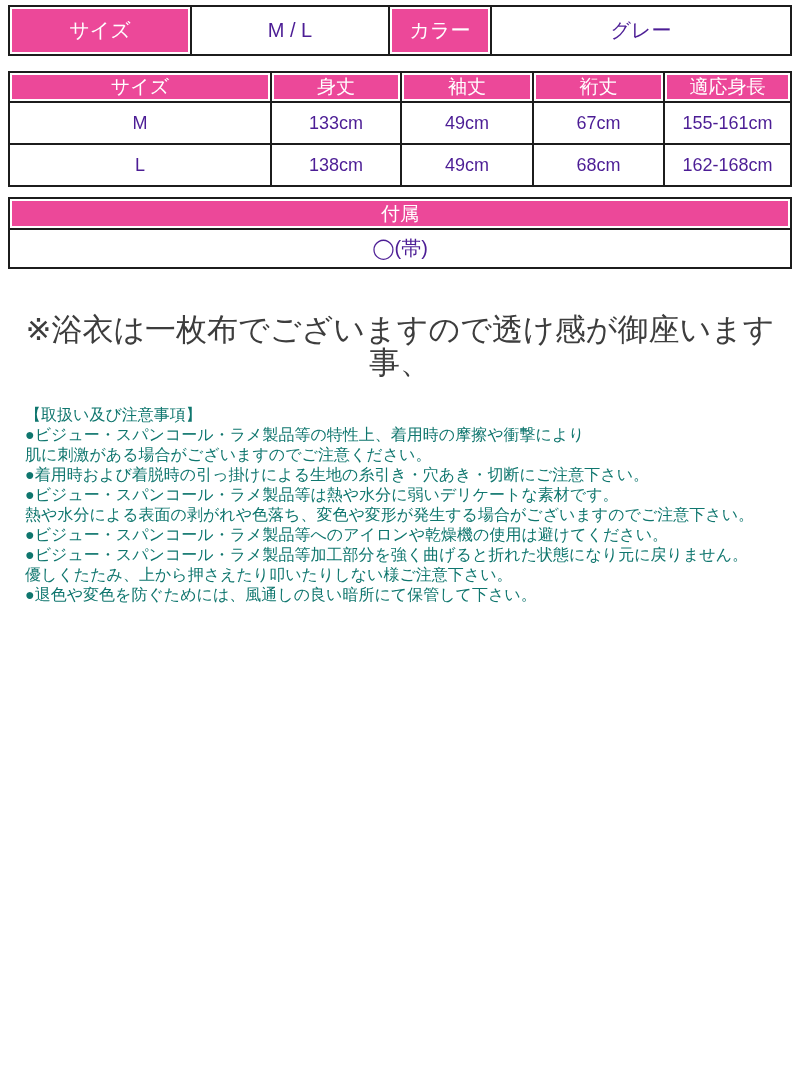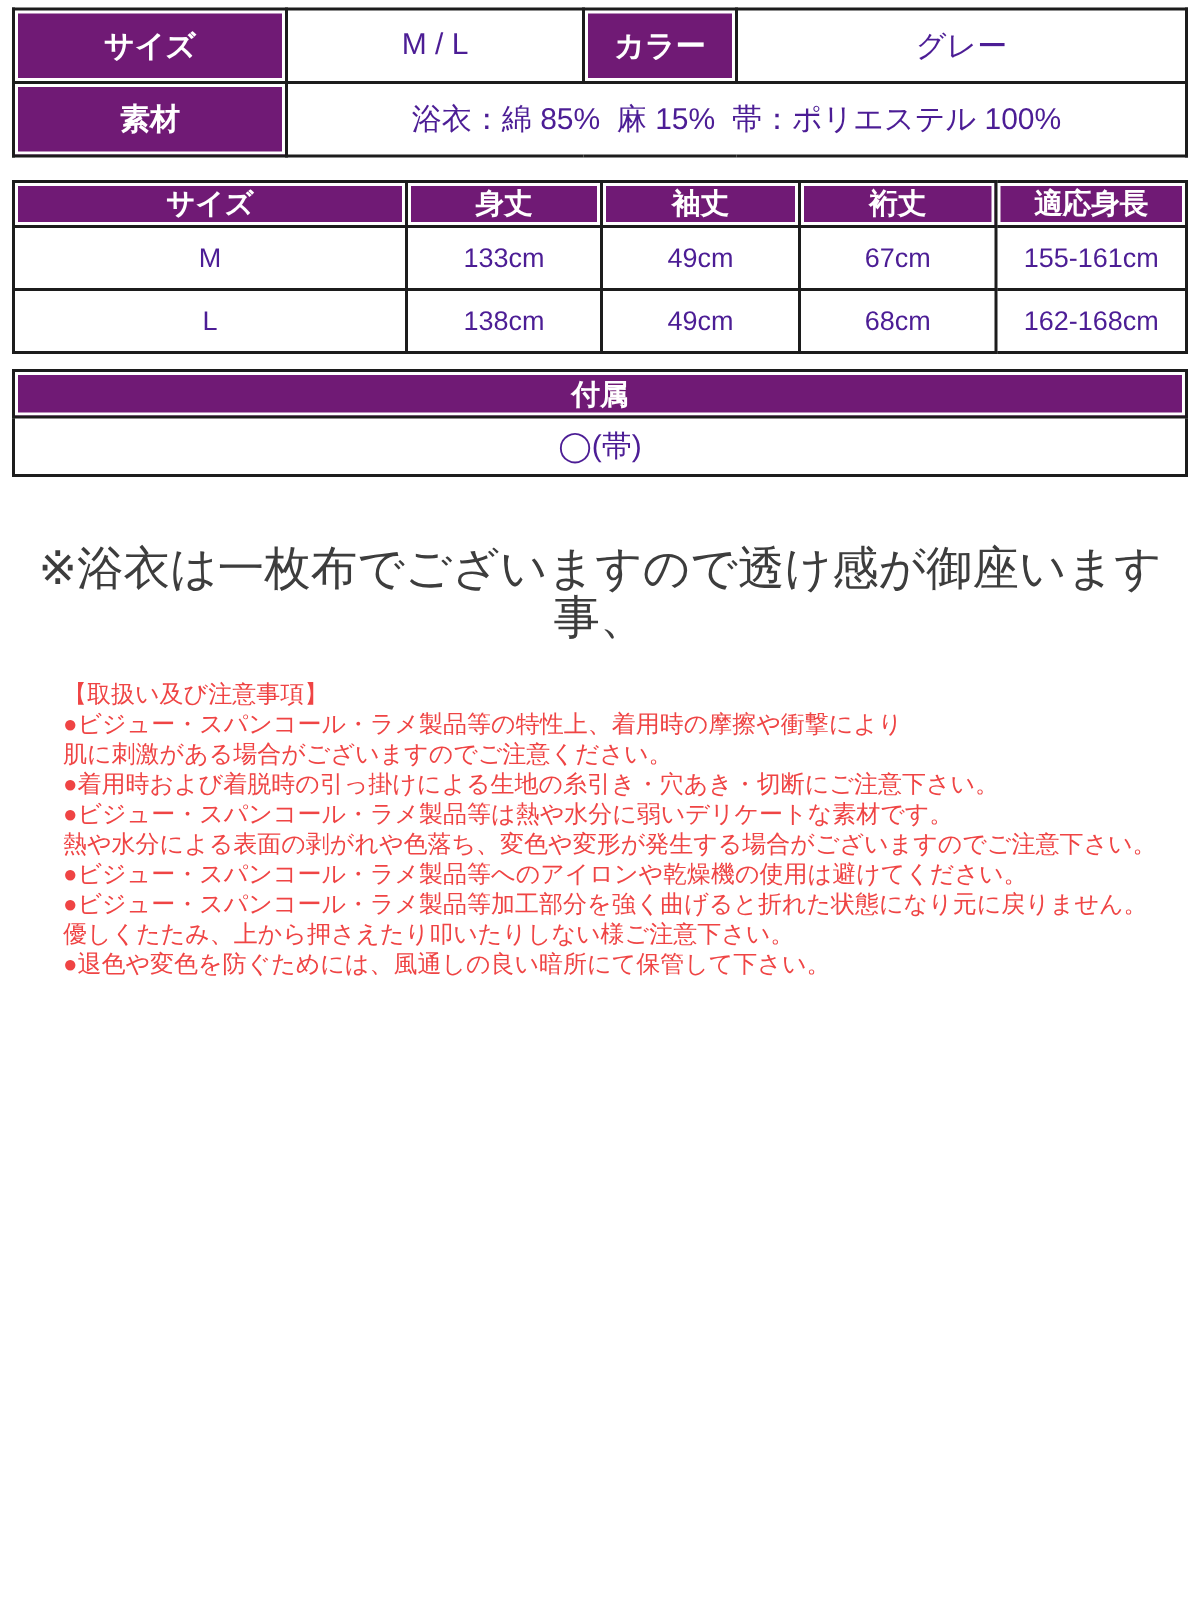--- a/index.html
+++ b/index.html
@@ -22,24 +22,23 @@
   td, th {
     border: 2px solid #1c1c1c;
     text-align: center;
     vertical-align: middle;
     color: #4c1d95;
     font-weight: normal;
     overflow: hidden;
   }
   
   .hd {
-    background: #701a75;
+    background: #ec4899;
     color: #ffffff;
     box-shadow: inset 0 0 0 2px #ffffff;
-    font-weight: bold;
   }
   
   .spec-table td { height: 49px; font-size: 20px; }
   .spec-table .pre { white-space: pre; }
   
   .meas-table { margin-top: 15px; }
   .meas-table th { height: 30px; font-size: 19px; }
   .meas-table td { height: 42px; font-size: 18px; }
   
   .acc-table { margin-top: 10px; border-radius: 29px; }
@@ -49,24 +48,24 @@
   .notice {
     margin-top: 44px;
     text-align: center;
     font-size: 31px;
     line-height: 33px;
     color: #3d3d3d;
   }
   
   .care {
     margin-top: 26px;
-    margin-left: 34px;
+    margin-left: 17px;
     font-size: 16px;
     line-height: 20px;
-    color: #ef4444;
+    color: #0f766e;
   }
   .care div { white-space: nowrap; }
 </style>
 </head>
 <body>
 
 <div class="wrap">
 
   <table class="spec-table">
     <colgroup>
@@ -74,24 +73,20 @@
         <col style="width:198px">
         <col style="width:102px">
         <col>
     </colgroup>
     <tbody>
       <tr>
         <td class="hd">サイズ</td>
         <td>M / L</td>
         <td class="hd">カラー</td>
         <td>グレー</td>
-      </tr>
-      <tr>
-        <td class="hd">素材</td>
-        <td colspan="3" class="pre">浴衣：綿 85%  麻 15%  帯：ポリエステル 100%</td>
       </tr>
     </tbody>
   </table>
 
   <table class="meas-table">
     <colgroup>
       <col style="width:262px">
         <col style="width:130px">
         <col style="width:132px">
         <col style="width:131px">

